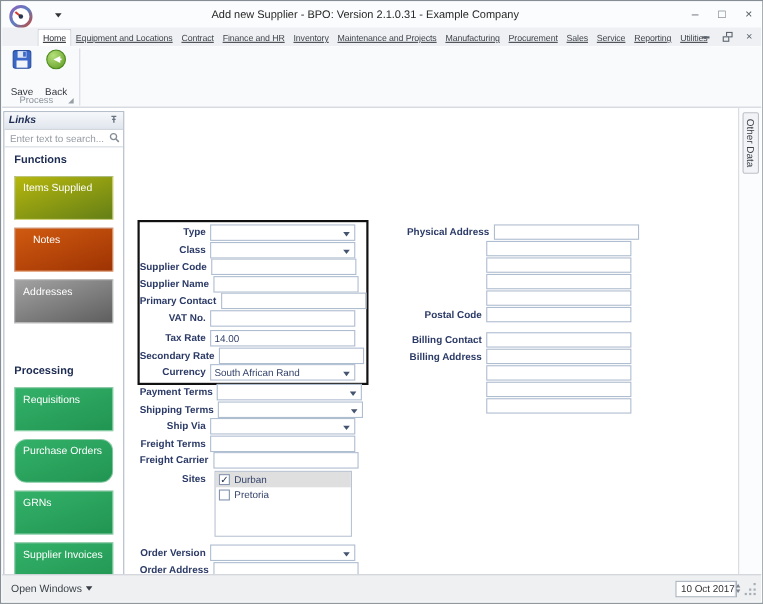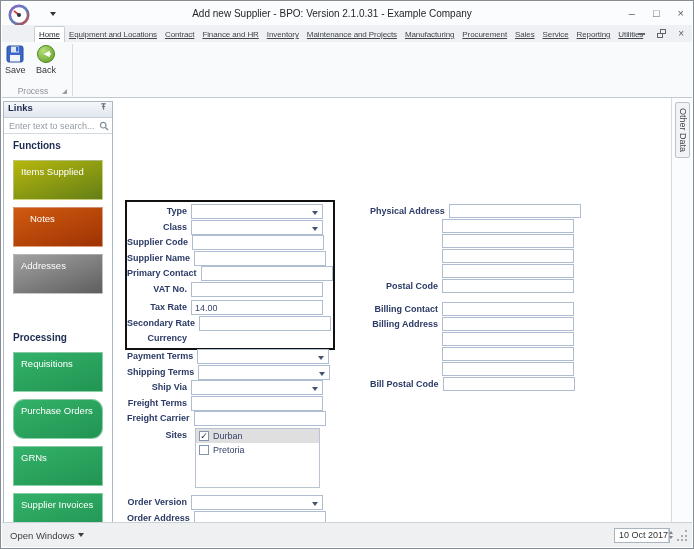--- a/index.html
+++ b/index.html
@@ -22,34 +22,34 @@
   .tabrow-controls{position:absolute;right:8px;top:0;height:100%;display:flex;align-items:center;gap:12px;}
   .rc-min{width:7px;height:0;border-bottom:2px solid #5d646e;}
   .rc-restore{position:relative;width:9px;height:9px;}
   .rc-restore i{position:absolute;display:block;width:6px;height:5px;border:1px solid #5d646e;}
   .rc-restore i.b1{right:0;top:0;}
   .rc-restore i.b2{left:0;bottom:0;background:#eef0f3;}
   .rc-close{font-size:10px;color:#5d646e;line-height:1;}
 
   
   .ribbon{position:absolute;left:1px;right:1px;top:41px;height:56px;background:#f9fafc;border-bottom:1px solid #c3c9d1;}
-  .rbtn{position:absolute;top:2px;width:30px;height:40px;display:flex;flex-direction:column;justify-content:flex-start;gap:1px;}
+  .rbtn{position:absolute;top:2px;width:30px;height:40px;display:flex;flex-direction:column;align-items:center;justify-content:flex-start;gap:14px;}
   .rbtn .ricon{width:20px;height:20px;}
   .rbtn .rlabel{font-size:9px;color:#33373d;}
   .group-footer{position:absolute;left:2px;top:43px;width:66px;height:12px;display:flex;align-items:center;}
   .gname{flex:1;text-align:center;font-size:8.5px;color:#8d939b;}
   .launcher{width:0;height:0;border-bottom:5px solid #979ea6;border-left:5px solid transparent;margin-right:3px;}
   .rib-sep{position:absolute;left:70px;top:2px;height:52px;width:1px;background:#d7dbe1;}
 
   
   .main{position:absolute;left:1px;right:1px;top:97px;bottom:22px;background:#fff;overflow:hidden;}
 
   
   .links-panel{position:absolute;left:1px;top:3px;width:110px;height:424px;background:#fff;border:1px solid #aeb9c6;overflow:hidden;}
-  .lp-header{height:16px;display:flex;justify-content:space-between;padding:0 4px;background:linear-gradient(#f6f8fa,#e1e6ee);border-bottom:1px solid #c7ced8;}
+  .lp-header{height:16px;display:flex;align-items:center;justify-content:space-between;padding:0 4px;background:linear-gradient(#f6f8fa,#e1e6ee);border-bottom:1px solid #c7ced8;font-style:italic;}
   .lp-header span{font-size:9.5px;font-weight:bold;color:#1c2b52;}
   .lp-search{height:16px;border-bottom:1px solid #d4dae2;display:flex;align-items:center;padding:0 3px;}
   .lp-search input{flex:1;min-width:0;border:none;outline:none;font-size:9px;color:#555;font-family:"Liberation Sans",sans-serif;background:transparent;}
   .lp-search input::placeholder{color:#969ca4;}
   .lp-content{padding:6px 9px 0 9px;height:390px;overflow:hidden;}
   .side-heading{font-size:10px;font-weight:bold;color:#1c2b52;margin:0 0 9px 0;}
   .side-btn{height:40px;margin-bottom:7px;color:#fff;font-size:9.5px;padding:5px 7px;border:1px solid rgba(255,255,255,.45);cursor:pointer;}
 
   
   .highlight-box{position:absolute;left:123px;top:102px;width:210px;height:150px;border:2px solid #111;}
@@ -277,20 +277,23 @@
             <i>Secondary Rate</i>
           </span>
           <div class="fbox">
             <span class="fval"></span>
           </div>
         </div>
         <div class="frow">
           <span class="flabel">
             <i>Currency</i>
           </span>
+          <div class="fbox dropdown">
+            <span class="fval">South African Rand</span>
+          </div>
         </div>
       </div>
     <div class="col" id="leftB" style="left:125px;top:251px;width:200px;">
         <div class="frow">
           <span class="flabel">
             <i>Payment Terms</i>
           </span>
           <div class="fbox dropdown">
             <span class="fval"></span>
           </div>
@@ -443,28 +446,20 @@
           <span class="flabel">
             <i></i>
           </span>
           <div class="fbox">
             <span class="fval"></span>
           </div>
         </div>
         <div class="frow">
           <span class="flabel">
             <i></i>
-          </span>
-          <div class="fbox">
-            <span class="fval"></span>
-          </div>
-        </div>
-        <div class="frow">
-          <span class="flabel">
-            <i>Bill Postal Code</i>
           </span>
           <div class="fbox">
             <span class="fval"></span>
           </div>
         </div>
       </div>
 
     <div class="right-strip">
       <div class="other-tab">Other Data</div>
     </div>

